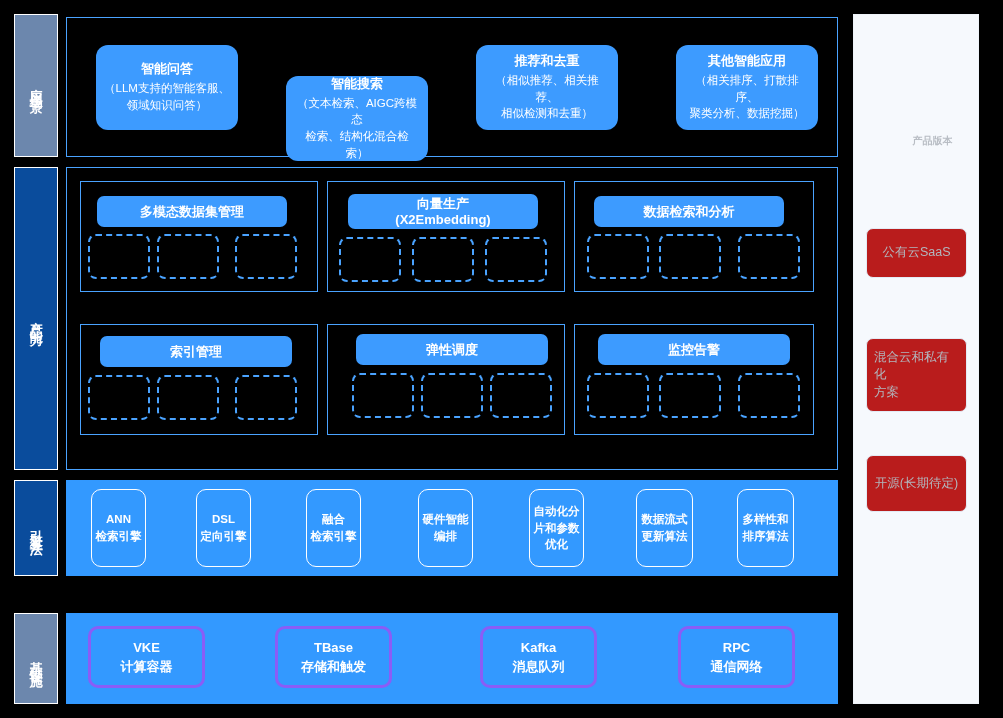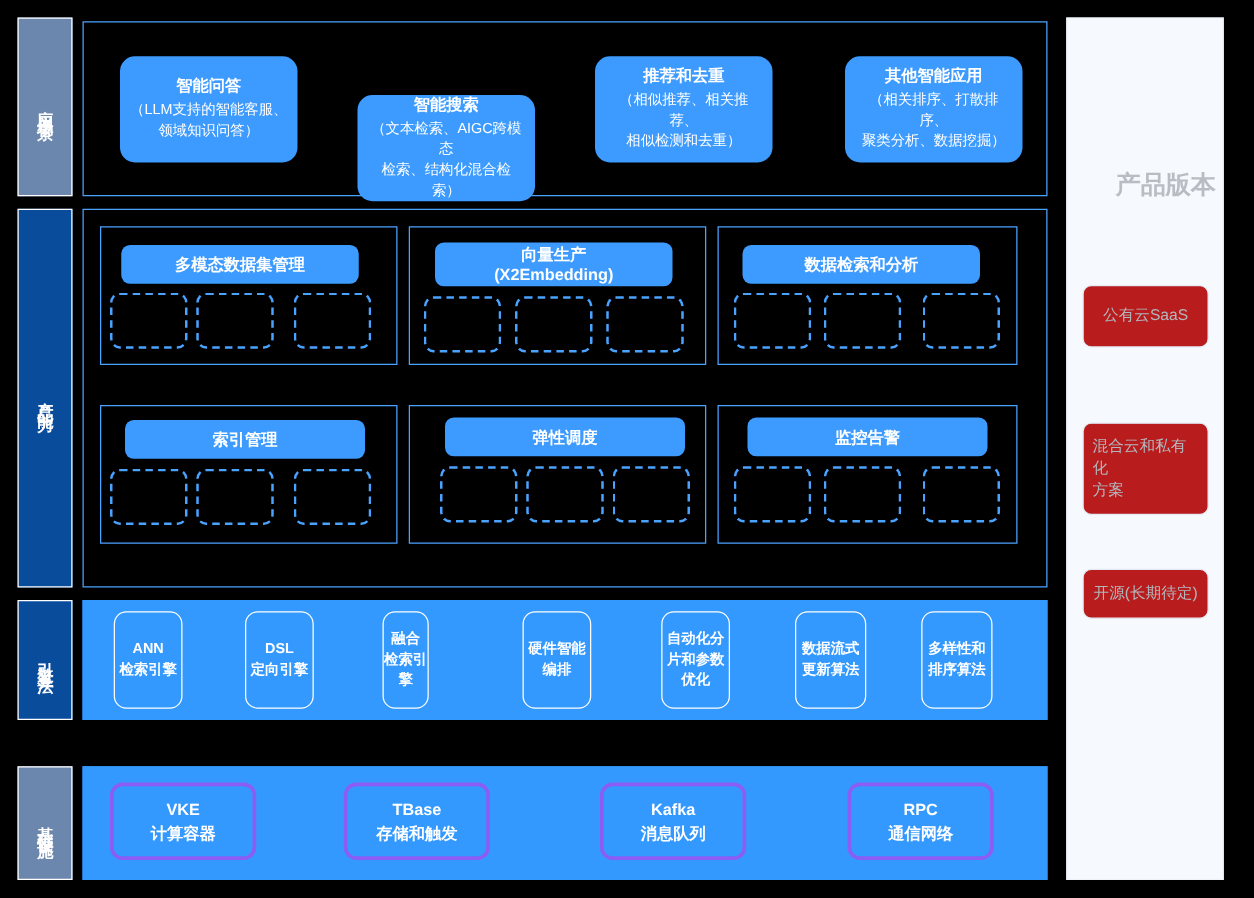--- a/index.html
+++ b/index.html
@@ -136,21 +136,21 @@
     width: 126px; height: 690px;
     background: #f6f9fd;
     border: 1px solid #eef3f9;
   }
   #side-title {
     position: absolute;
     left: 853px; top: 134px;
     width: 126px;
     text-align: center;
     color: #b8bdc4;
-    font-size: 20px;
+    font-size: 10px;
     font-weight: bold;
     padding-left: 33px;
   }
   .side-item {
     position: absolute;
     left: 866px;
     width: 101px;
     border: 1px solid #e3ebf5;
     border-radius: 7px;
     background: #b91c1c;
@@ -239,21 +239,21 @@
   <div class="cap-slot" style="left:587px; top:373px; width:62px; height:45px;"></div>
   <div class="cap-slot" style="left:659px; top:373px; width:62px; height:45px;"></div>
   <div class="cap-slot" style="left:738px; top:373px; width:62px; height:45px;"></div>
 
   <div class="frame solidfill" style="left:66px; top:480px; width:772px; height:96px;"></div>
 
   <div class="eng-pill" style="left: 91px; top: 489px; width: 55px; height: 78px; white-space: pre-line;">ANN
 检索引擎</div>
   <div class="eng-pill" style="left: 196px; top: 489px; width: 55px; height: 78px; white-space: pre-line;">DSL
 定向引擎</div>
-  <div class="eng-pill" style="left: 306px; top: 489px; width: 37px; height: 78px; white-space: pre-line;">融合
+  <div class="eng-pill" style="left: 306px; top: 489px; width: 55px; height: 78px; white-space: pre-line;">融合
 检索引擎</div>
   <div class="eng-pill" style="left: 418px; top: 489px; width: 55px; height: 78px; white-space: pre-line;">硬件智能
 编排</div>
   <div class="eng-pill" style="left: 529px; top: 489px; width: 55px; height: 78px; white-space: pre-line;">自动化分
 片和参数
 优化</div>
   <div class="eng-pill" style="left: 636px; top: 489px; width: 57px; height: 78px; white-space: pre-line; border-radius: 10px;">数据流式
 更新算法</div>
   <div class="eng-pill" style="left: 737px; top: 489px; width: 57px; height: 78px; white-space: pre-line;">多样性和
 排序算法</div>
@@ -270,15 +270,15 @@
 通信网络</div>
 
   <div id="side-panel"></div>
   <div id="side-title">产品版本</div>
 
   <div class="side-item" style="top: 228px; height: 50px; justify-content: center; text-align: center; white-space: pre-line;">公有云SaaS</div>
 
   <div class="side-item" style="top:338px; height:74px; white-space:pre-line;">混合云和私有化
 方案</div>
 
-  <div class="side-item" style="top: 455px; height: 40px; justify-content: center; text-align: center; white-space: pre-line;">开源(长期待定)</div>
+  <div class="side-item" style="top: 455px; height: 57px; justify-content: center; text-align: center; white-space: pre-line;">开源(长期待定)</div>
 
 </div>
 
 </body></html>

